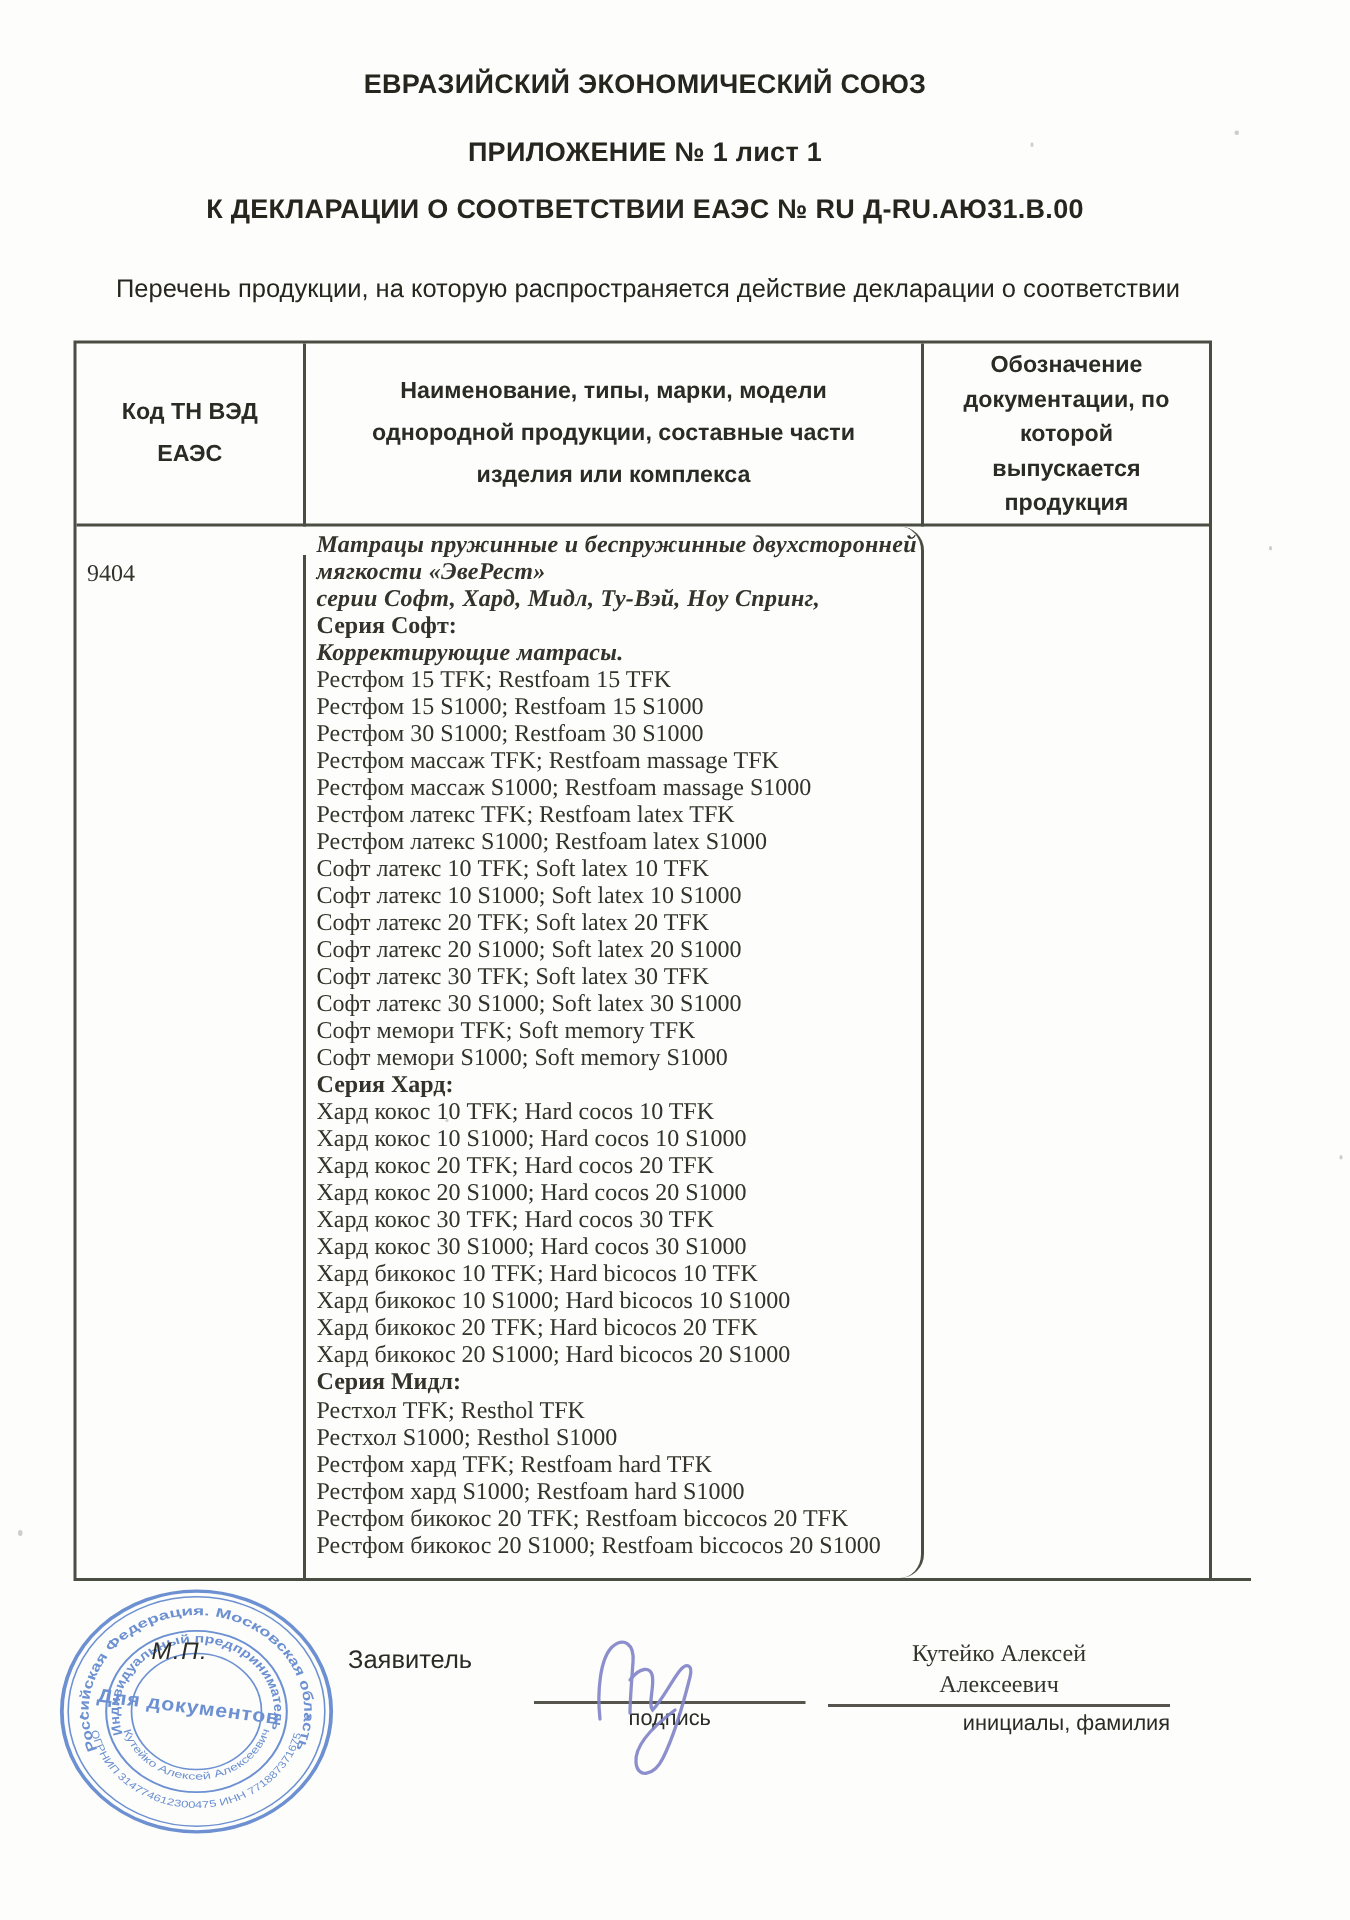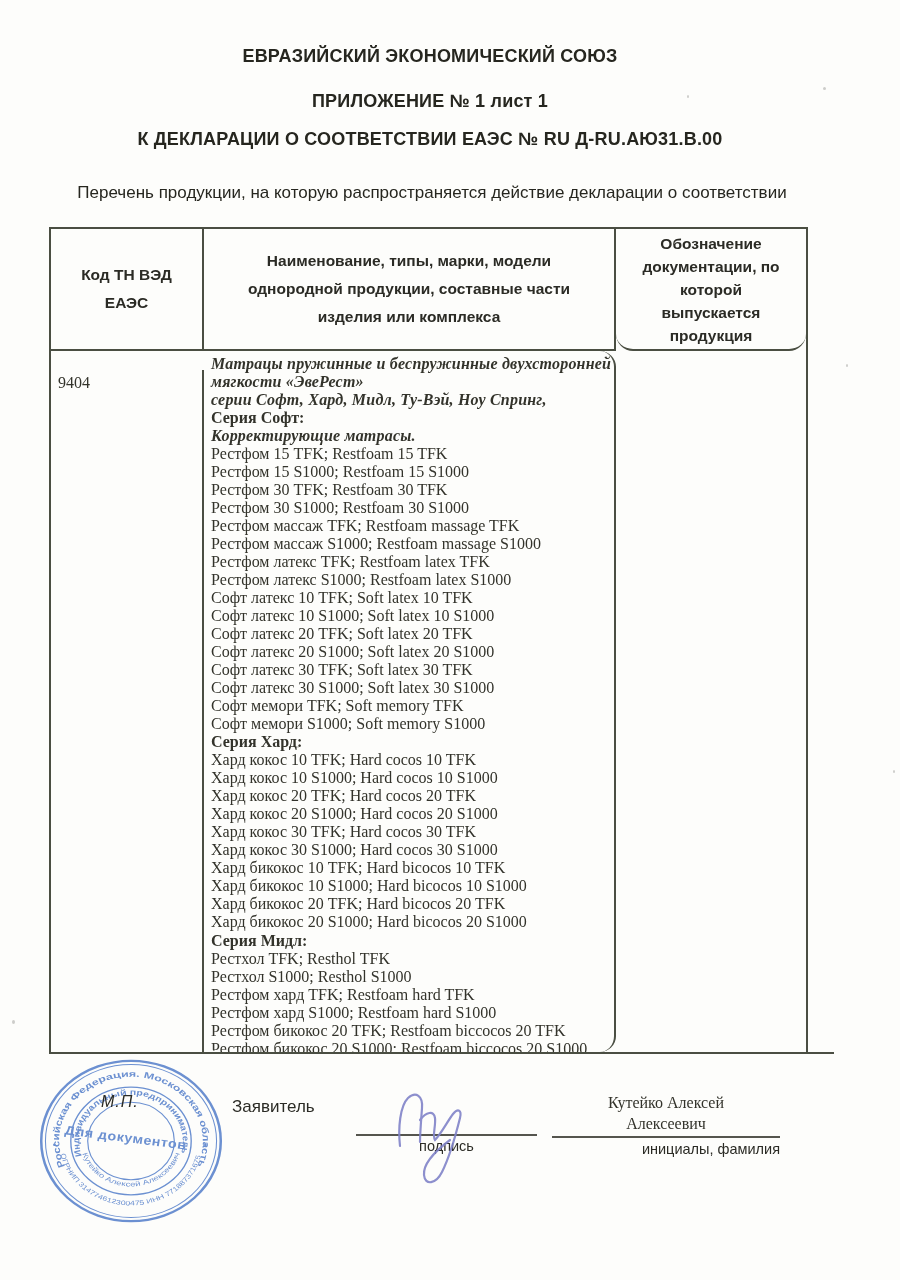--- a/index.html
+++ b/index.html
@@ -17,21 +17,21 @@
     font-size:17px;color:#26261f;}
   
   .doc-table{position:absolute;left:49px;top:227px;
     display:grid;grid-template-columns:153px 412px 190px;grid-template-rows:122px 701px;
     border:2px solid #4a4e42;background:transparent;}
   .cell{box-sizing:border-box;overflow:hidden;}
   .br{border-right:2px solid #4a4e42;}
   .bb{border-bottom:2px solid #4a4e42;}
   .th{display:flex;align-items:center;justify-content:center;text-align:center;
     font-weight:bold;font-size:15.5px;line-height:28px;white-space:pre-line;color:#2b2b25;}
-  .th.c3{line-height:23px;border-radius:17px;}
+  .th.c3{line-height:23px;}
   .td{font-family:"Liberation Serif","DejaVu Serif",serif;font-size:16px;color:#33332b;}
   .td.c1{padding:4px 2px 0 7px;margin-top:19px;}
   .td.c2{padding:4px 0 0 7px;border-radius:16px;}
   .td.c3{padding:5px 4px 0 7px;font-size:15.5px;line-height:19.5px;white-space:pre-line;}
   .pl{font-family:"Liberation Serif","DejaVu Serif",serif;font-size:16px;line-height:18.02px;white-space:nowrap;}
   .pl-bi{font-weight:bold;font-style:italic;letter-spacing:.2px;}
   .pl-b{font-weight:bold;}
   .tbl-ext{position:absolute;left:806px;top:1052px;width:28px;height:2px;background:#4a4e42;}
   
   #mp{left:101px;top:1093px;font-size:16px;letter-spacing:1px;color:#2b2b25;z-index:3;font-style:italic;}
@@ -72,21 +72,20 @@
   <div class="cell td c1 br">9404</div>
   <div class="cell td c2 br">
     <div>
         <div class="pl pl-bi">Матрацы пружинные  и  беспружинные двухсторонней</div>
         <div class="pl pl-bi">мягкости «ЭвеРест»</div>
         <div class="pl pl-bi">серии Софт, Хард, Мидл, Ту-Вэй, Ноу Спринг,</div>
         <div class="pl pl-b">Серия Софт:</div>
         <div class="pl pl-bi">Корректирующие матрасы.</div>
         <div class="pl pl-n">Рестфом 15 TFK; Restfoam 15 TFK</div>
         <div class="pl pl-n">Рестфом 15 S1000; Restfoam 15 S1000</div>
-        <div class="pl pl-n">Рестфом 30 TFK; Restfoam 30 TFK</div>
         <div class="pl pl-n">Рестфом 30 S1000; Restfoam 30 S1000</div>
         <div class="pl pl-n">Рестфом массаж TFK; Restfoam massage TFK</div>
         <div class="pl pl-n">Рестфом массаж S1000; Restfoam massage S1000</div>
         <div class="pl pl-n">Рестфом  латекс TFK; Restfoam latex TFK</div>
         <div class="pl pl-n">Рестфом  латекс S1000; Restfoam latex S1000</div>
         <div class="pl pl-n">Софт латекс 10 TFK; Soft latex 10 TFK</div>
         <div class="pl pl-n">Софт латекс 10 S1000; Soft latex 10 S1000</div>
         <div class="pl pl-n">Софт латекс 20 TFK; Soft latex 20 TFK</div>
         <div class="pl pl-n">Софт латекс 20 S1000; Soft latex 20 S1000</div>
         <div class="pl pl-n">Софт латекс 30 TFK; Soft latex 30 TFK</div>

